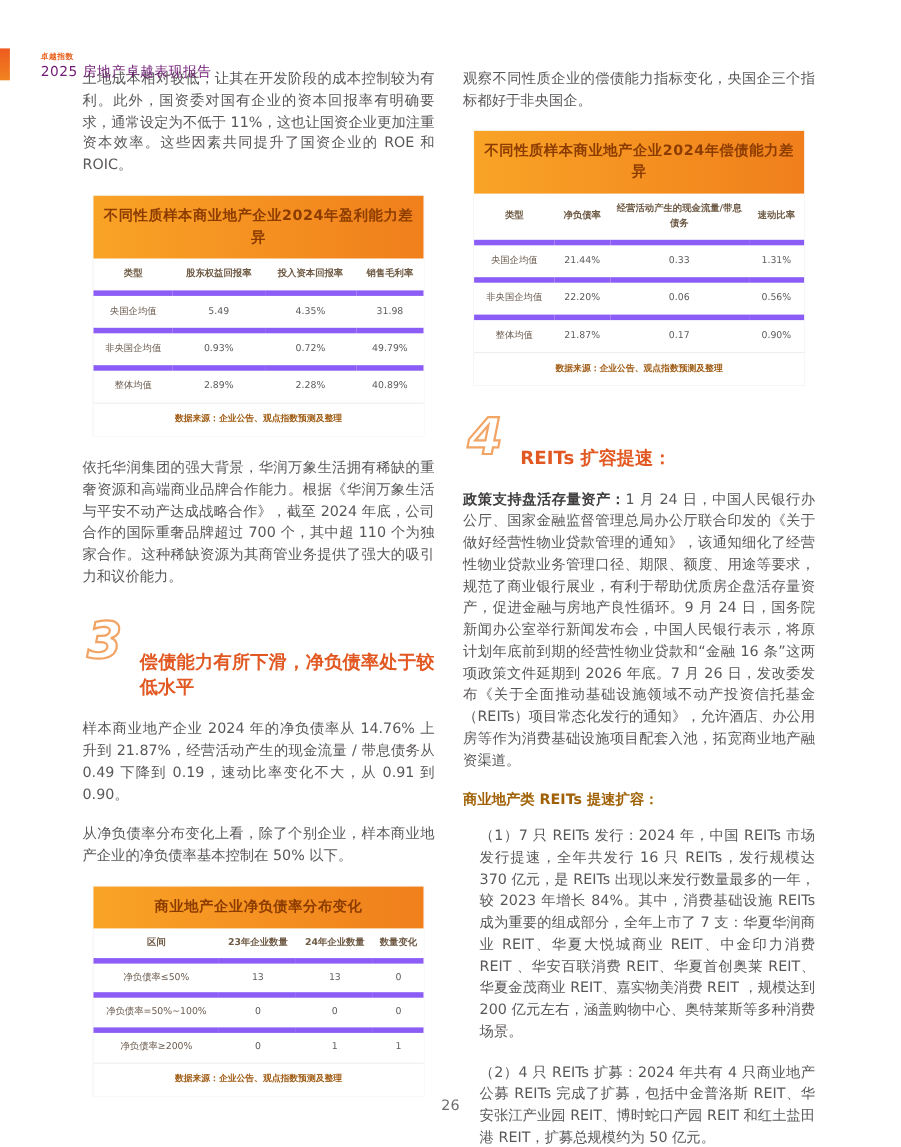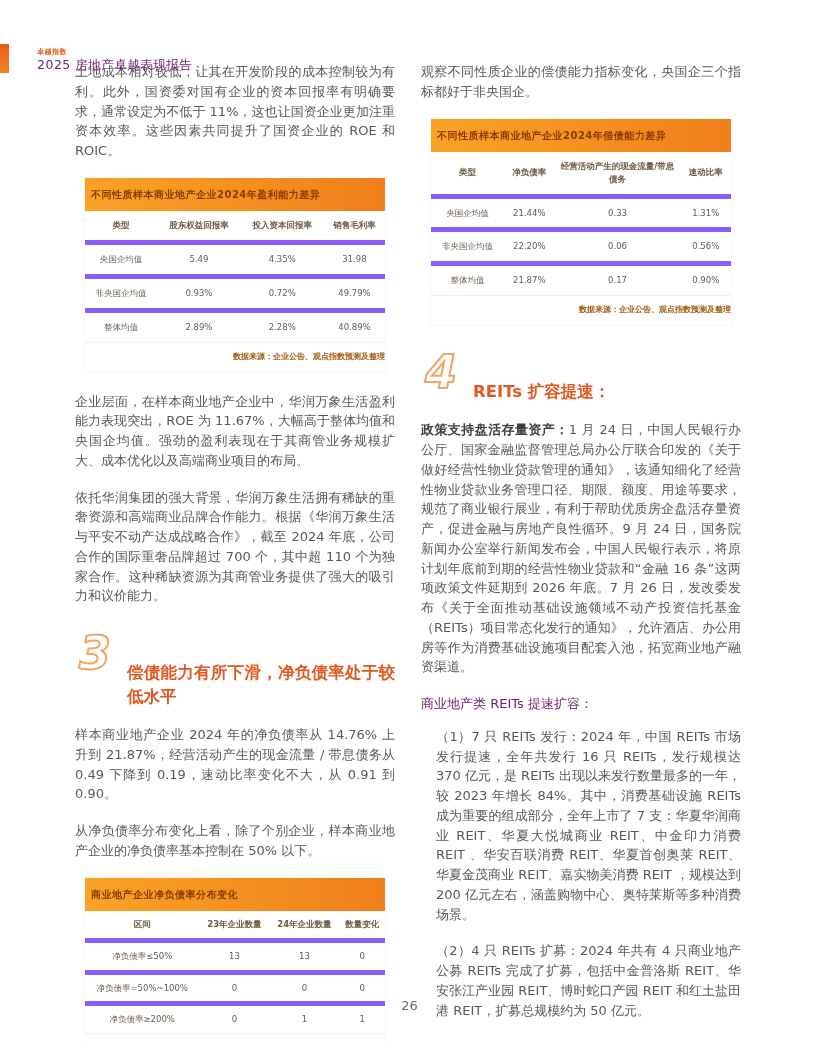--- a/index.html
+++ b/index.html
@@ -13,43 +13,43 @@
   .brand-bar{position:absolute;left:0;top:44px;width:9px;height:29px;
     background:linear-gradient(180deg,#ee5a1e,#f08420);}
   .brand{position:absolute;left:37px;top:48px;line-height:1.25;}
   .brand .small{font-size:7px;font-weight:bold;color:#e8611c;letter-spacing:.5px;}
   .brand .big{font-size:12.5px;font-weight:normal;color:#701a75;letter-spacing:.5px;}
   
   .content{box-sizing:border-box;display:flex;gap:26px;padding:62px 78px 0 75px;}
   .col{flex:1;min-width:0;font-size:13px;line-height:1.52;text-align:justify;}
   .col p{margin:0 0 17px;}
   .lead{font-weight:bold;color:#3f3d3d;}
-  .sub-heading{font-weight:normal;color:#701a75;margin:6px 0 13px;}
+  .sub-heading{font-weight:bold;color:#a16207;margin:6px 0 13px;}
   .indent-block{padding-left:15px;}
   
   .section{display:flex;align-items:flex-start;gap:16px;margin:26px 0 16px;}
   .section .num{
     font-size:46px;font-weight:800;font-style:italic;line-height:.95;
     color:transparent;-webkit-text-stroke:2px #f2a465;
     text-shadow:none;flex:0 0 auto;padding-left:4px;
   }
   .section .title{font-size:16.5px;font-weight:bold;color:#e25822;line-height:1.45;padding-top:4px;margin-top:25px;}
   
   .report-table{margin:15px 10px 20px;box-shadow:0 0 0 1px #f7f7f7;}
   .tbl-title{
     background:linear-gradient(90deg,#f9a326,#f07f1c);
-    color:#8c3c00;font-weight:bold;font-size:10px;
-    text-align:left;padding:9px 6px;letter-spacing:.5px;
+    color:#8c3c00;font-weight:bold;font-size:13px;
+    text-align:center;padding:9px 6px;letter-spacing:.5px;
   }
   .report-table table{width:100%;border-collapse:collapse;font-size:8.5px;color:#5c5c5c;}
   .report-table th{color:#6e5a44;font-weight:bold;padding:8px 2px;text-align:center;}
   .report-table td{padding:8px 2px;text-align:center;border-top:5px solid #8b5cf6;}
   .report-table .rowlabel{color:#6b5b4e;}
   .tbl-source{
-    text-align:right;font-size:8px;color:#a05c14;font-weight:bold;
+    text-align:center;font-size:8px;color:#a05c14;font-weight:bold;
     padding:8px 0 9px;border-top:1px solid #f0eeec;font-family:Liberation Serif, serif;
   }
   .t3 td,.t3 th{padding:7px 2px;}
   
   .page-number{position:absolute;left:0;bottom:30px;width:100%;
     text-align:center;font-size:13px;color:#6b6b6b;}
 </style>
 </head>
 <body>
 
@@ -92,21 +92,20 @@
             <td class="rowlabel">整体均值</td>
             <td>2.89%</td>
             <td>2.28%</td>
             <td>40.89%</td>
           </tr>
         </tbody>
       </table>
       <div class="tbl-source">数据来源：企业公告、观点指数预测及整理</div>
     </div>
 
-    <p>企业层面，在样本商业地产企业中，华润万象生活盈利能力表现突出，ROE 为 11.67%，大幅高于整体均值和央国企均值。强劲的盈利表现在于其商管业务规模扩大、成本优化以及高端商业项目的布局。</p>
     <p>依托华润集团的强大背景，华润万象生活拥有稀缺的重奢资源和高端商业品牌合作能力。根据《华润万象生活与平安不动产达成战略合作》，截至 2024 年底，公司合作的国际重奢品牌超过 700 个，其中超 110 个为独家合作。这种稀缺资源为其商管业务提供了强大的吸引力和议价能力。</p>
 
     <div class="section">
       <span class="num">3</span>
       <span class="title">偿债能力有所下滑，净负债率处于较低水平</span>
     </div>
 
     <p>样本商业地产企业 2024 年的净负债率从 14.76% 上升到 21.87%，经营活动产生的现金流量 / 带息债务从 0.49 下降到 0.19，速动比率变化不大，从 0.91 到 0.90。</p>
     <p>从净负债率分布变化上看，除了个别企业，样本商业地产企业的净负债率基本控制在 50% 以下。</p>
 

